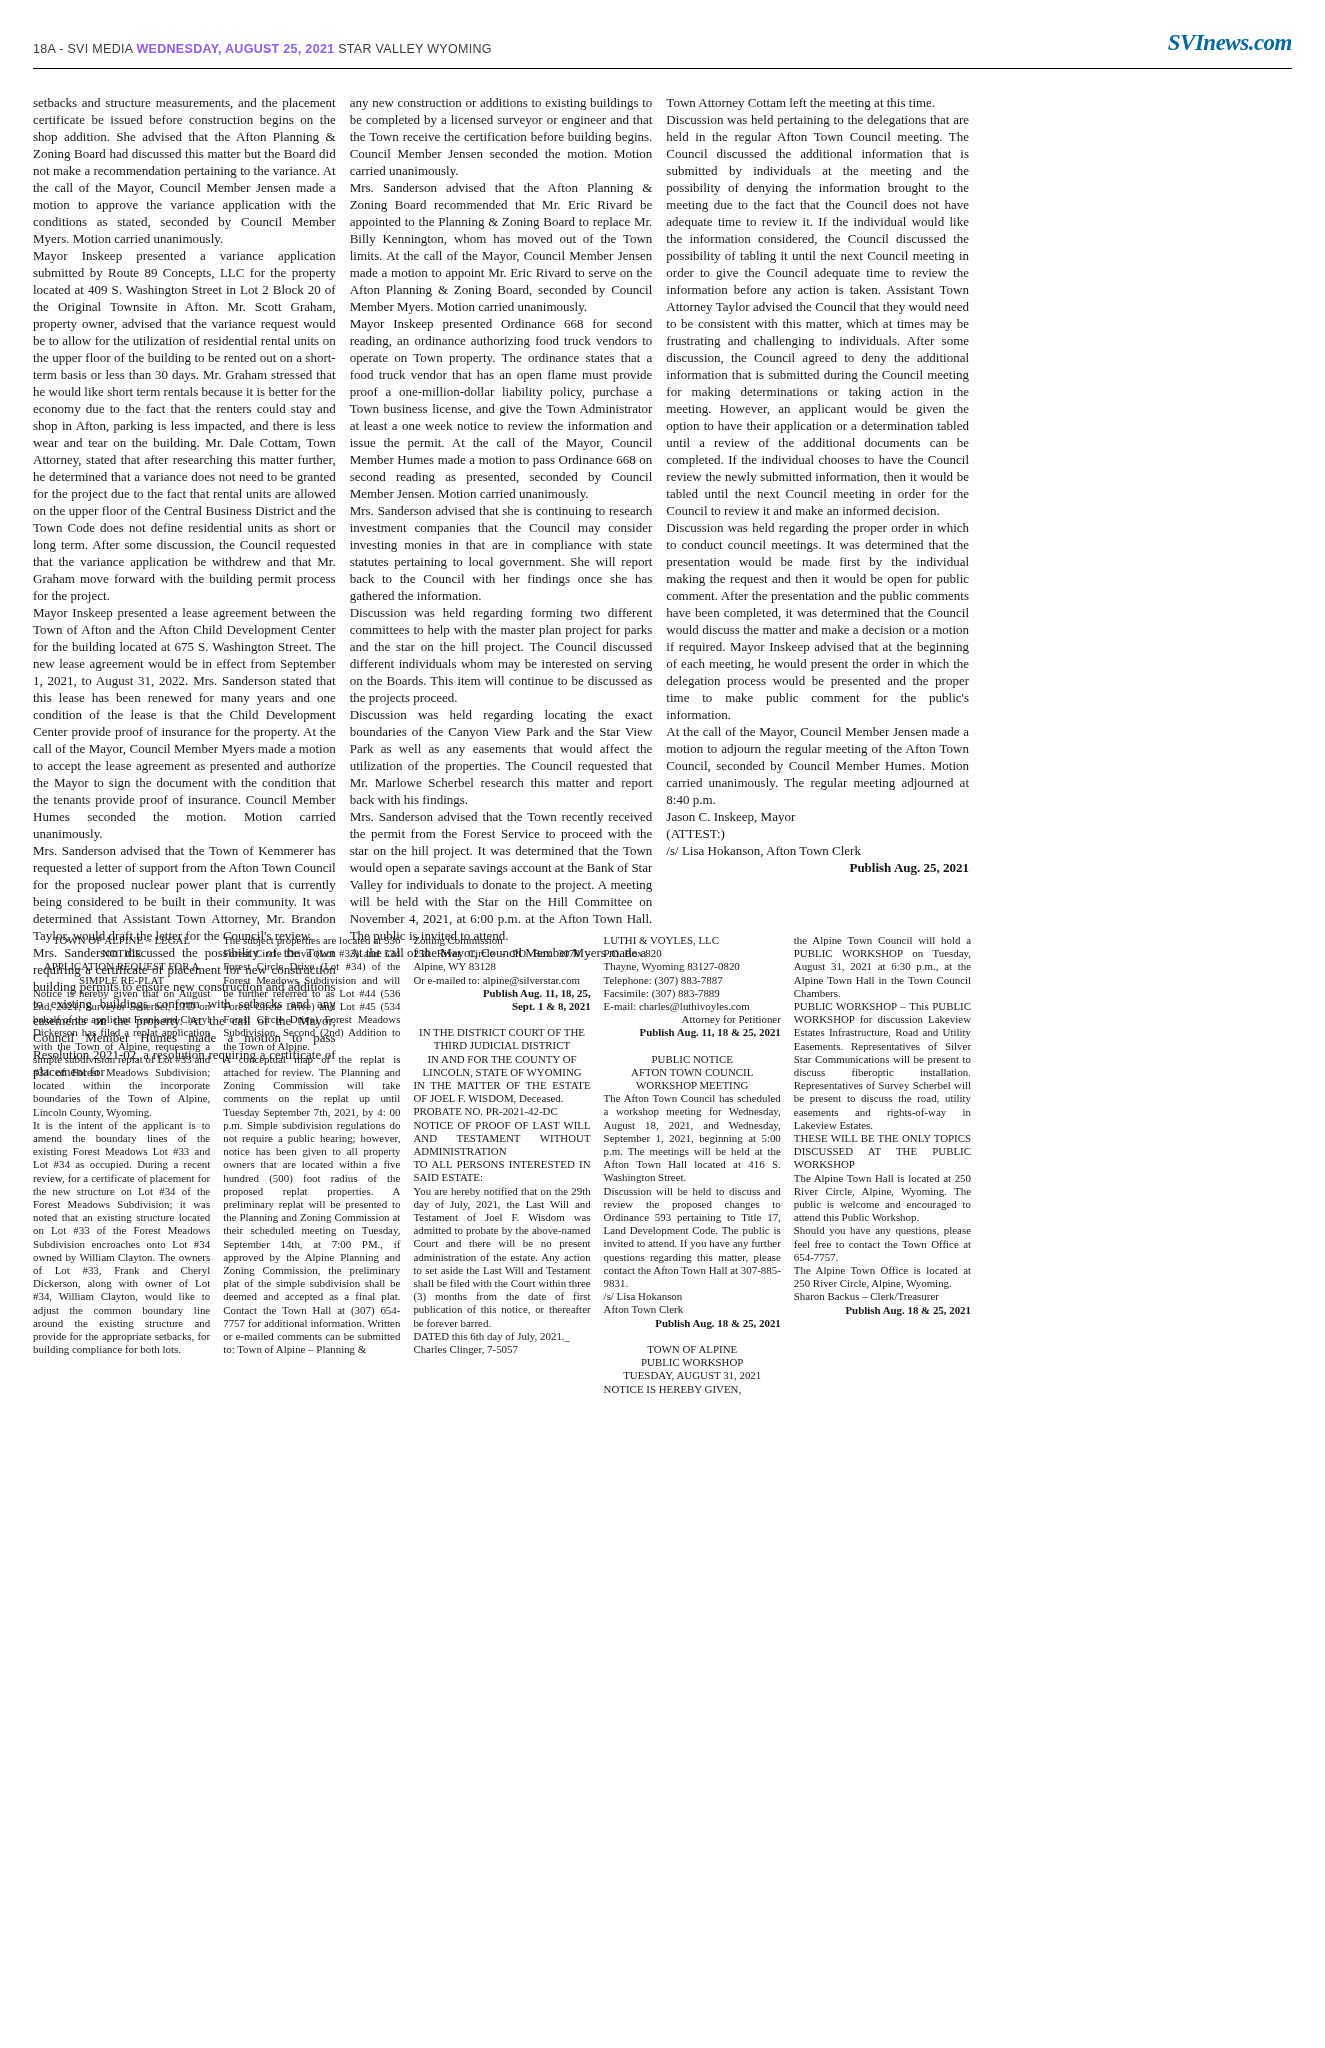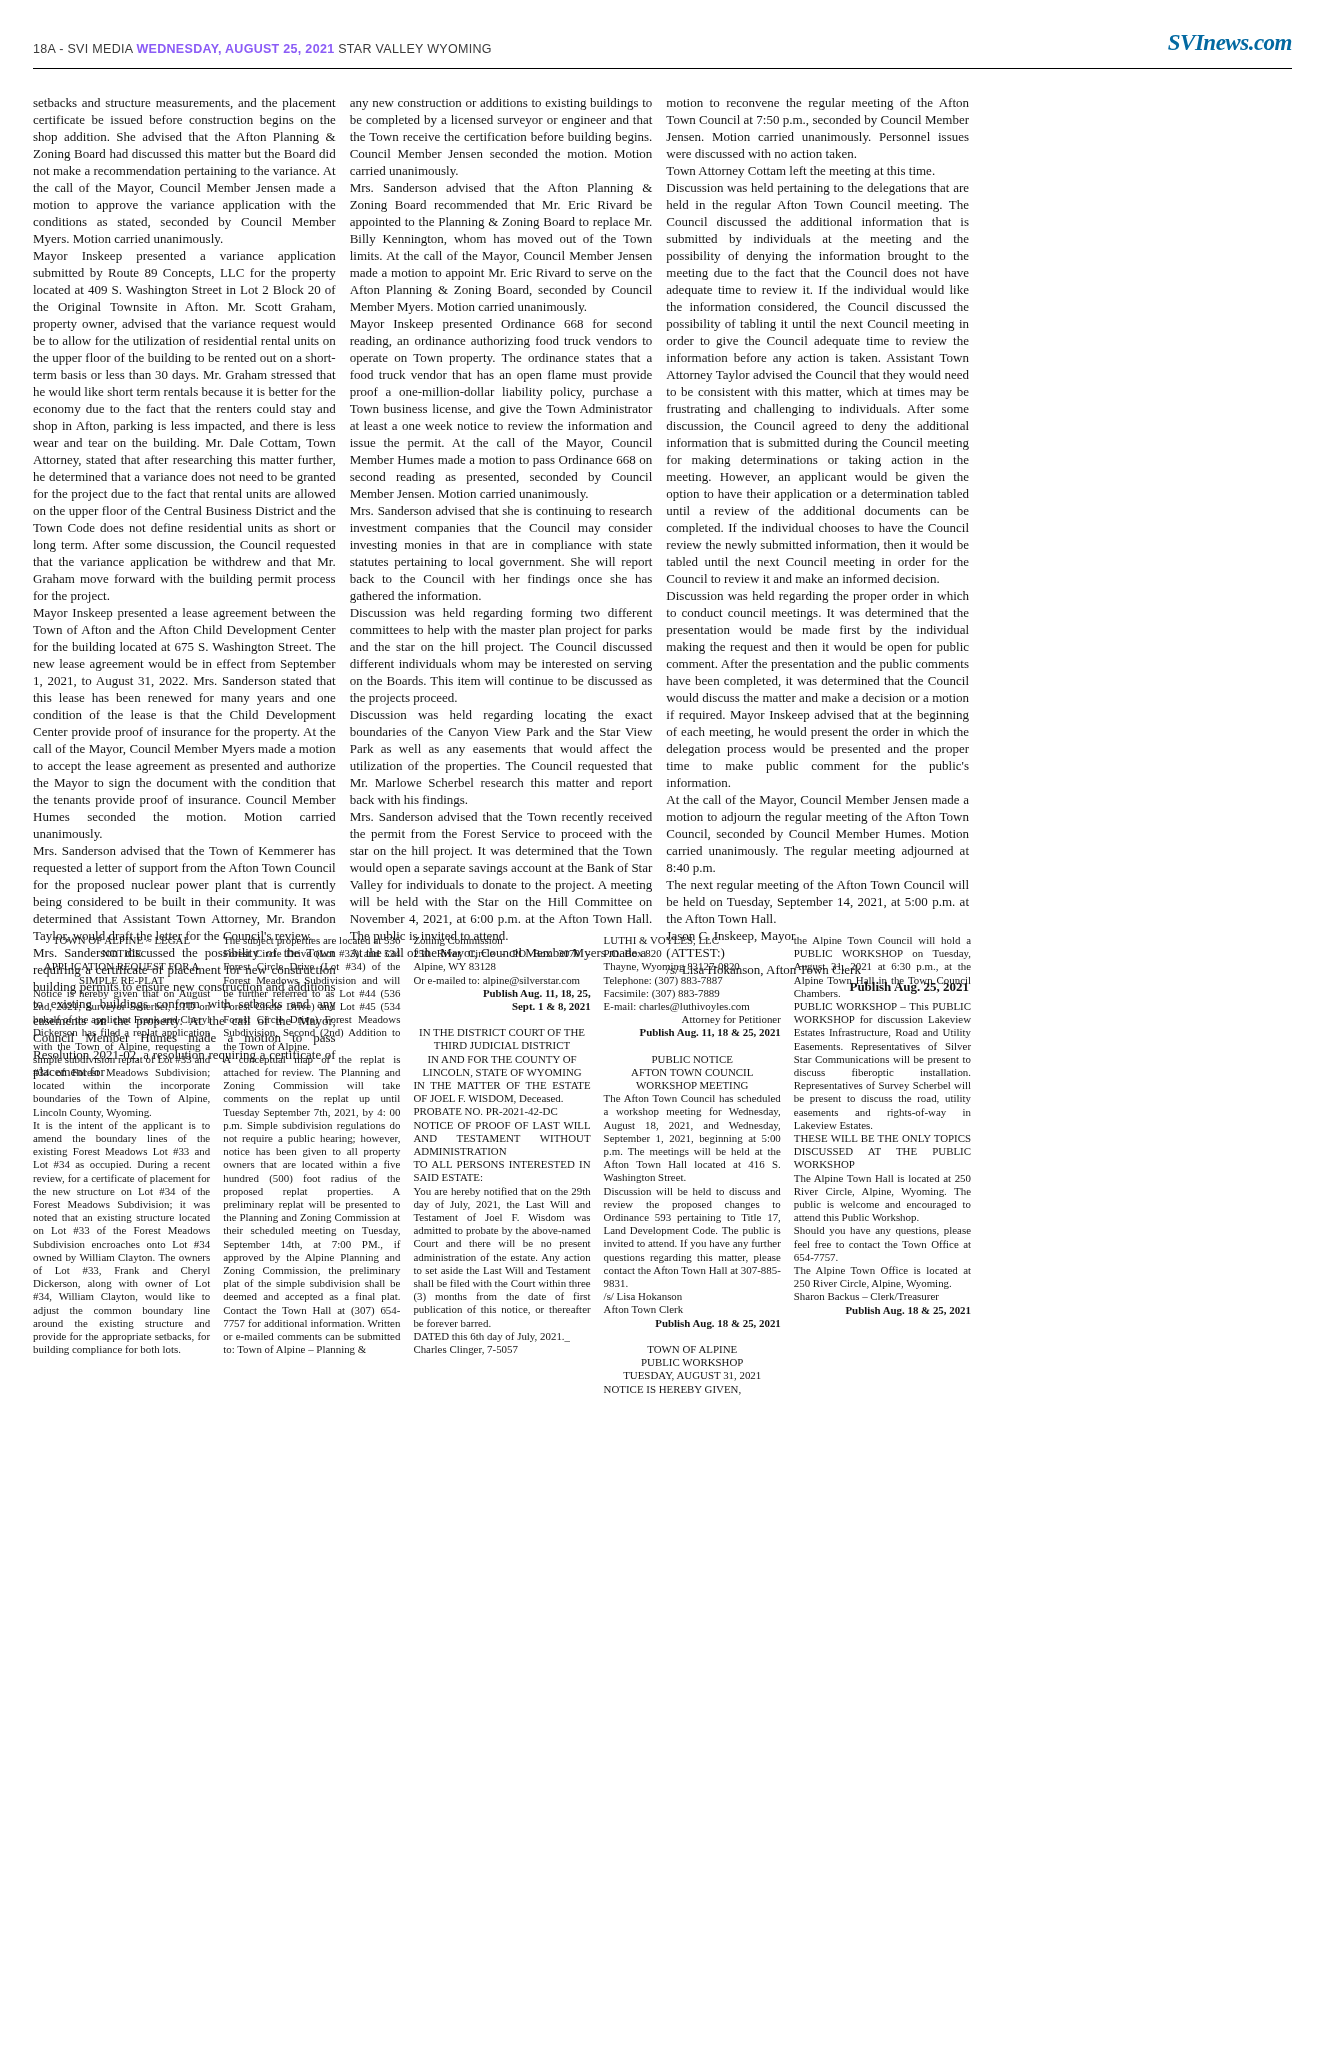--- a/index.html
+++ b/index.html
@@ -74,26 +74,24 @@
         <p class="b b-p">any new construction or additions to existing buildings to be completed by a licensed surveyor or engineer and that the Town receive the certification before building begins.  Council Member Jensen seconded the motion.  Motion carried unanimously.</p>
         <p class="b b-p">Mrs. Sanderson advised that the Afton Planning &amp; Zoning Board recommended that Mr. Eric Rivard be appointed to the Planning &amp; Zoning Board to replace Mr. Billy Kennington, whom has moved out of the Town limits.  At the call of the Mayor, Council Member Jensen made a motion to appoint Mr. Eric Rivard to serve on the Afton Planning &amp; Zoning Board, seconded by Council Member Myers.  Motion carried unanimously.</p>
         <p class="b b-p">Mayor Inskeep presented Ordinance 668 for second reading, an ordinance authorizing food truck vendors to operate on Town property.  The ordinance states that a food truck vendor that has an open flame must provide proof a one-million-dollar liability policy, purchase a Town business license, and give the Town Administrator at least a one week notice to review the information and issue the permit.  At the call of the Mayor, Council Member Humes made a motion to pass Ordinance 668 on second reading as presented, seconded by Council Member Jensen.  Motion carried unanimously.</p>
         <p class="b b-p">Mrs. Sanderson advised that she is continuing to research investment companies that the Council may consider investing monies in that are in compliance with state statutes pertaining to local government.  She will report back to the Council with her findings once she has gathered the information.</p>
         <p class="b b-p">Discussion was held regarding forming two different committees to help with the master plan project for parks and the star on the hill project.  The Council discussed different individuals whom may be interested on serving on the Boards.  This item will continue to be discussed as the projects proceed.</p>
         <p class="b b-p">Discussion was held regarding locating the exact boundaries of the Canyon View Park and the Star View Park as well as any easements that would affect the utilization of the properties.  The Council requested that Mr. Marlowe Scherbel research this matter and report back with his findings.</p>
         <p class="b b-p">Mrs. Sanderson advised that the Town recently received the permit from the Forest Service to proceed with the star on the hill project.  It was determined that the Town would open a separate savings account at the Bank of Star Valley for individuals to donate to the project.  A meeting will be held with the Star on the Hill Committee on November 4, 2021, at 6:00 p.m. at the Afton Town Hall.  The public is invited to attend.</p>
         <p class="b b-p">At the call of the Mayor, Council Member Myers made a</p>
       </div>
       <div class="col">
-        <p class="b b-p">motion to reconvene the regular meeting of the Afton Town Council at 7:50 p.m., seconded by Council Member Jensen.  Motion carried unanimously.  Personnel issues were discussed with no action taken.</p>
         <p class="b b-p">Town Attorney Cottam left the meeting at this time.</p>
         <p class="b b-p">Discussion was held pertaining to the delegations that are held in the regular Afton Town Council meeting.  The Council discussed the additional information that is submitted by individuals at the meeting and the possibility of denying the information brought to the meeting due to the fact that the Council does not have adequate time to review it.  If the individual would like the information considered, the Council discussed the possibility of tabling it until the next Council meeting in order to give the Council adequate time to review the information before any action is taken.  Assistant Town Attorney Taylor advised the Council that they would need to be consistent with this matter, which at times may be frustrating and challenging to individuals.  After some discussion, the Council agreed to deny the additional information that is submitted during the Council meeting for making determinations or taking action in the meeting.  However, an applicant would be given the option to have their application or a determination tabled until a review of the additional documents can be completed.  If the individual chooses to have the Council review the newly submitted information, then it would be tabled until the next Council meeting in order for the Council to review it and make an informed decision.</p>
         <p class="b b-p">Discussion was held regarding the proper order in which to conduct council meetings.  It was determined that the presentation would be made first by the individual making the request and then it would be open for public comment.  After the presentation and the public comments have been completed, it was determined that the Council would discuss the matter and make a decision or a motion if required.  Mayor Inskeep advised that at the beginning of each meeting, he would present the order in which the delegation process would be presented and the proper time to make public comment for the public's information.</p>
         <p class="b b-p">At the call of the Mayor, Council Member Jensen made a motion to adjourn the regular meeting of the Afton Town Council, seconded by Council Member Humes.  Motion carried unanimously.  The regular meeting adjourned at 8:40 p.m.</p>
-        <p class="b b-p">The next regular meeting of the Afton Town Council will be held on Tuesday, September 14, 2021, at 5:00 p.m. at the Afton Town Hall.</p>
         <p class="b b-line">Jason C. Inskeep, Mayor</p>
         <p class="b b-line">(ATTEST:)</p>
         <p class="b b-line">/s/ Lisa Hokanson, Afton Town Clerk</p>
         <p class="b b-pub">Publish Aug. 25, 2021</p>
       </div>
     </section>
 
   <section id="notices" class="section">
       <div class="col">
         <p class="b b-head">TOWN OF ALPINE ~ LEGAL NOTICE</p>

